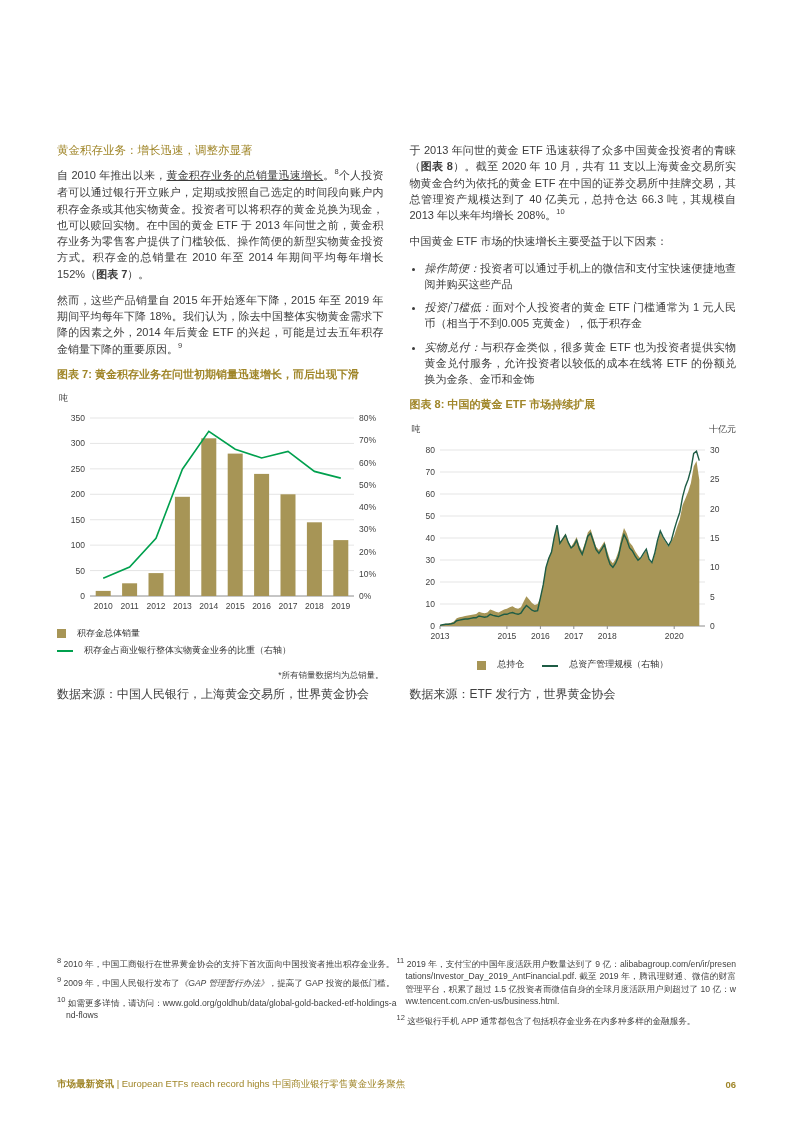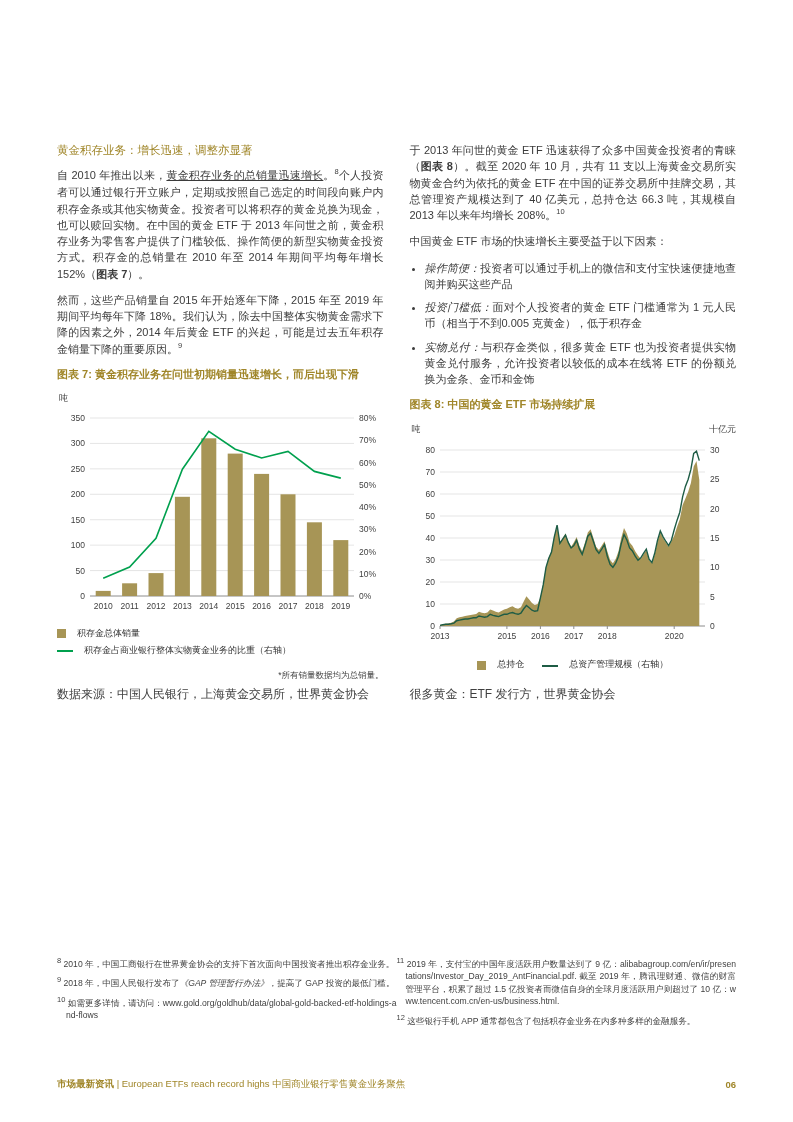--- a/index.html
+++ b/index.html
@@ -198,29 +198,29 @@
         <div class="legend centered">
           <div class="legend-row">
             <span class="sw-box" style="background:#A79556"></span>
             <span>总持仓</span>
           </div>
           <div class="legend-row">
             <span class="sw-line" style="background:#1E5C45"></span>
             <span>总资产管理规模（右轴）</span>
           </div>
         </div>
-        <div class="chart-source" style="margin-top:14px">很多黄金：ETF 发行方，世界黄金协会</div>
+        <div class="chart-source" style="margin-top:14px">数据来源：ETF 发行方，世界黄金协会</div>
       </div>
     </div>
   </div>
 
   <div class="bottom-notes">
     <div class="ncol">
       <div class="note"><sup>8</sup><span> 2010 年，中国工商银行在世界黄金协会的支持下首次面向中国投资者推出积存金业务。</span></div>
-      <div class="note"><sup>9</sup><span> 2018 年，中国人民银行发布了</span><span class="sg-i">《GAP 管理暂行办法》</span><span>，提高了 GAP 投资的最低门槛。</span></div>
+      <div class="note"><sup>9</sup><span> 2009 年，中国人民银行发布了</span><span class="sg-i">《GAP 管理暂行办法》</span><span>，提高了 GAP 投资的最低门槛。</span></div>
       <div class="note"><sup>10</sup><span> 如需更多详情，请访问：www.gold.org/goldhub/data/global-gold-backed-etf-holdings-and-flows</span></div>
     </div>
     <div class="ncol">
       <div class="note"><sup>11</sup><span> 2019 年，支付宝的中国年度活跃用户数量达到了 9 亿：alibabagroup.com/en/ir/presentations/Investor_Day_2019_AntFinancial.pdf. 截至 2019 年，腾讯理财通、微信的财富管理平台，积累了超过 1.5 亿投资者而微信自身的全球月度活跃用户则超过了 10 亿：www.tencent.com.cn/en-us/business.html.</span></div>
       <div class="note"><sup>12</sup><span> 这些银行手机 APP 通常都包含了包括积存金业务在内多种多样的金融服务。</span></div>
     </div>
   </div>
 
   <div class="footer">
     <div><span class="sg-b">市场最新资讯</span><span> | European ETFs reach record highs 中国商业银行零售黄金业务聚焦</span></div>

